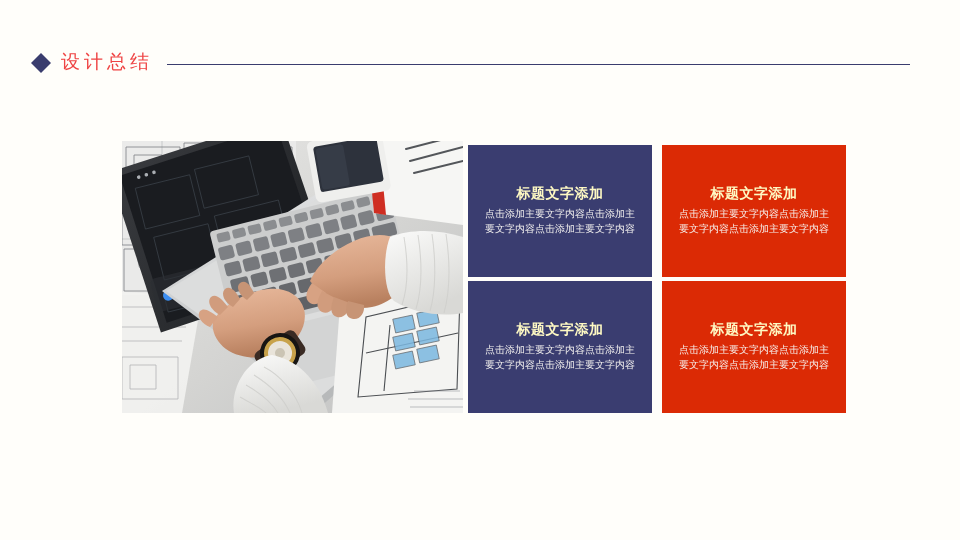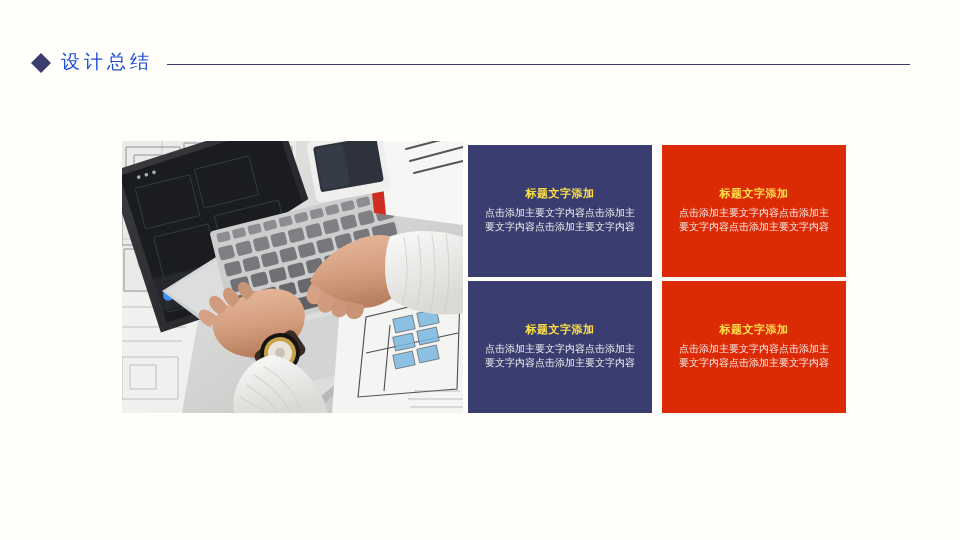--- a/index.html
+++ b/index.html
@@ -29,21 +29,21 @@
   #diamond-icon {
     width: 22px;
     height: 22px;
     flex: 0 0 auto;
     margin-right: 9px;
     margin-top: 2px;
   }
   #page-title {
     font-size: 19px;
     letter-spacing: 4px;
-    color: #1d4ed8;
+    color: #ef4444;
     font-family: "Liberation Serif", "DejaVu Serif", serif;
     white-space: nowrap;
     padding-right: 12px;
   }
   #title-rule {
     flex: 1 1 auto;
     height: 0;
     border-top: 1.6px solid #3a3d6e;
     margin-top: 4px;
     margin-left: 2px;
@@ -89,23 +89,23 @@
     display: flex;
     flex-direction: column;
     justify-content: center;
     align-items: center;
     box-sizing: border-box;
   }
   .card.navy  { background: #3a3d70; }
   .card.orange{ background: #db2a05; }
 
   .card-title {
-    font-size: 11px;
+    font-size: 14px;
     font-weight: bold;
-    color: #fde047;
+    color: #fef9c3;
     letter-spacing: 0.5px;
     line-height: 1.2;
     margin-bottom: 5px;
     text-align: center;
     font-family: "Liberation Serif", "DejaVu Serif", serif;
   }
   .card-body {
     font-size: 10px;
     color: #f2f0ee;
     line-height: 1.45;

